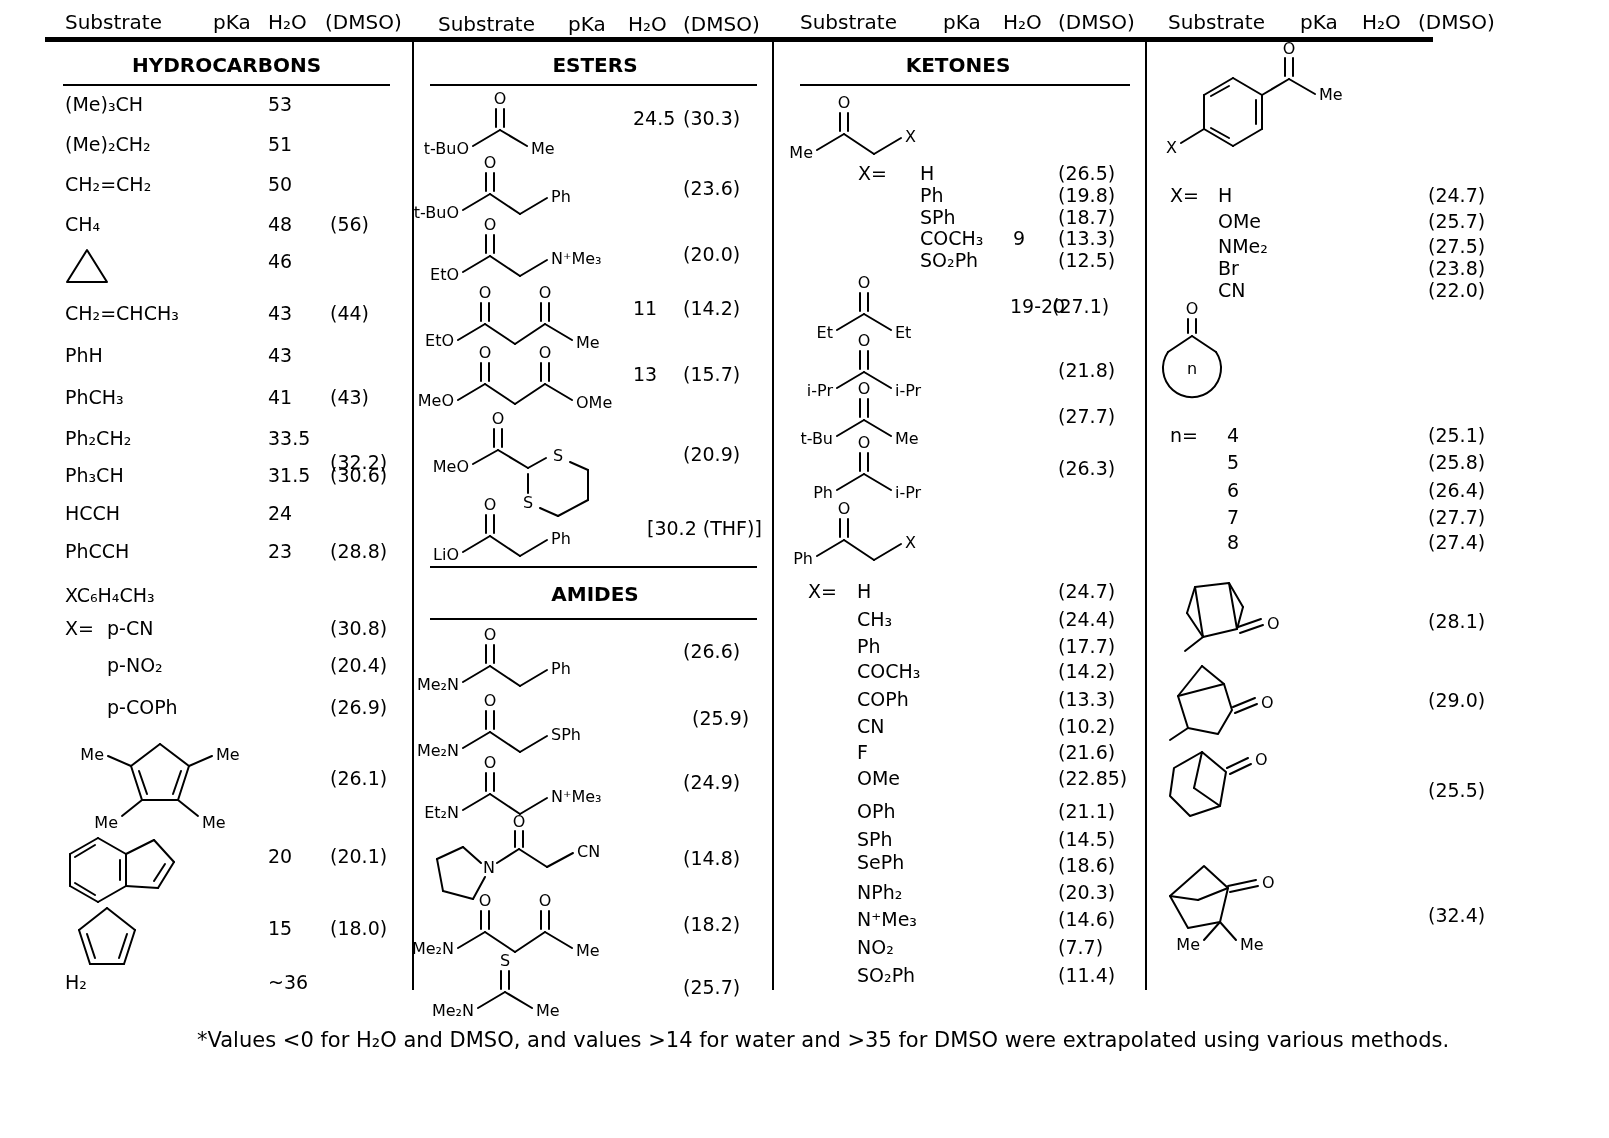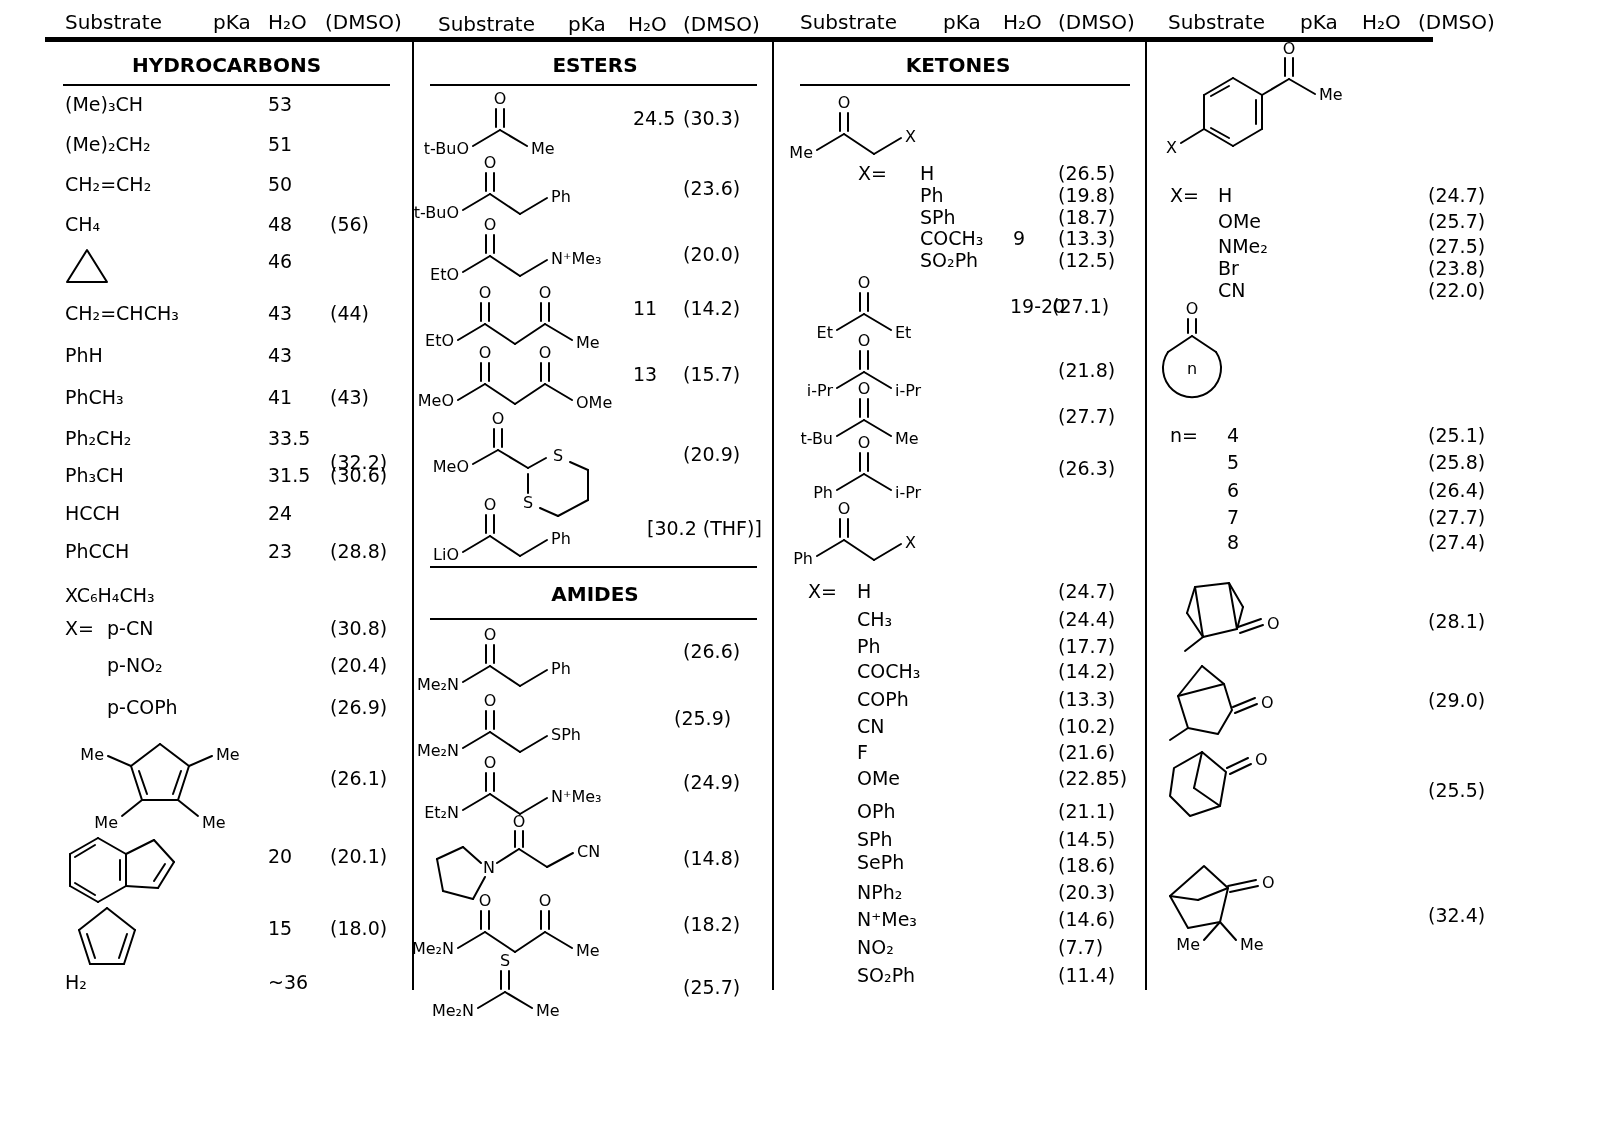--- a/index.html
+++ b/index.html
@@ -282,21 +282,21 @@
   <svg class="struct" style="left:425px;top:690px" width="210" height="80">
     <text x="65" y="16" text-anchor="middle">O</text>
     <line x1="61" y1="21" x2="61" y2="39"></line>
       <line x1="69" y1="21" x2="69" y2="39"></line>
     <line x1="65" y1="42" x2="38" y2="58"></line>
       <line x1="65" y1="42" x2="95" y2="62"></line>
       <line x1="95" y1="62" x2="122" y2="46"></line>
     <text x="34" y="66" text-anchor="end">Me₂N</text>
     <text x="126" y="50" text-anchor="start">SPh</text>
   </svg>
-  <span class="t" style="left:674px;top:708px">(25.9)</span>
+  <span class="t" style="left:692px;top:708px">(25.9)</span>
 
   <svg class="struct" style="left:425px;top:752px" width="210" height="80">
     <text x="65" y="16" text-anchor="middle">O</text>
     <line x1="61" y1="21" x2="61" y2="39"></line>
       <line x1="69" y1="21" x2="69" y2="39"></line>
     <line x1="65" y1="42" x2="38" y2="58"></line>
       <line x1="65" y1="42" x2="95" y2="62"></line>
       <line x1="95" y1="62" x2="122" y2="46"></line>
     <text x="34" y="66" text-anchor="end">Et₂N</text>
     <text x="126" y="50" text-anchor="start">N⁺Me₃</text>
@@ -553,14 +553,15 @@
     <line x1="70" y1="38" x2="98" y2="32"></line>
       <line x1="72" y1="44" x2="100" y2="38"></line>
     <text x="104" y="40" text-anchor="start">O</text>
     <line x1="62" y1="74" x2="46" y2="92"></line>
     <line x1="62" y1="74" x2="78" y2="92"></line>
     <text x="42" y="102" text-anchor="end">Me</text>
     <text x="82" y="102" text-anchor="start">Me</text>
   </svg>
   <span class="t" style="left:1428px;top:905px">(32.4)</span>
 
+  <div class="foot" style="left:197px;top:1028px">*Values &lt;0 for H₂O and DMSO, and values &gt;14 for water and &gt;35 for DMSO were extrapolated using various methods.</div>
 
 </div>
 
 </body></html>

